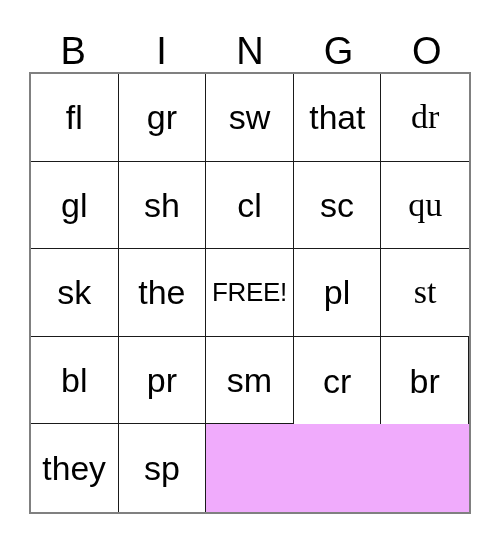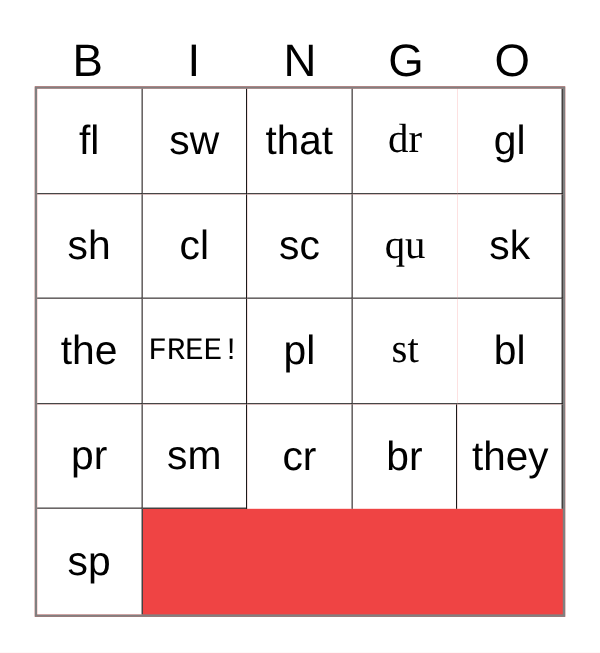--- a/index.html
+++ b/index.html
@@ -46,21 +46,21 @@
 
   
   #grid {
     width: 442px;
     height: 442px;
     box-sizing: border-box;
     border: 2px solid #808080;
     display: grid;
     grid-template-columns: repeat(5, 1fr);
     grid-template-rows: repeat(5, 1fr);
-    background: #ef4444;
+    background: #f0abfc;
   }
   .cell {
     box-sizing: border-box;
     border-right: 1px solid #1a1a1a;
     border-bottom: 1px solid #1a1a1a;
     display: flex;
     align-items: center;
     justify-content: center;
     overflow: hidden;
     background: #ffffff;
@@ -77,21 +77,20 @@
   }
   
   .cell-text.fit {
     font-size: 34px;
     transform: scaleX(0.99);
   }
   
   .cell-text.free {
     font-size: 26px;
     letter-spacing: -0.3px;
-    font-family: Liberation Mono, monospace;
   }
 </style>
 </head>
 <body>
 
 <div id="card">
 
   <div id="header-row">
     <div class="header-cell">
       <span class="header-letter">B</span>
@@ -107,20 +106,23 @@
     </div>
     <div class="header-cell">
       <span class="header-letter">O</span>
     </div>
   </div>
 
   <div id="grid">
 
     <div class="cell">
       <span class="cell-text">fl</span>
+    </div>
+    <div class="cell">
+      <span class="cell-text">gr</span>
     </div>
     <div class="cell">
       <span class="cell-text">sw</span>
     </div>
     <div class="cell">
       <span class="cell-text fit">that</span>
     </div>
     <div class="cell col-last">
       <span class="cell-text">dr</span>
     </div>

